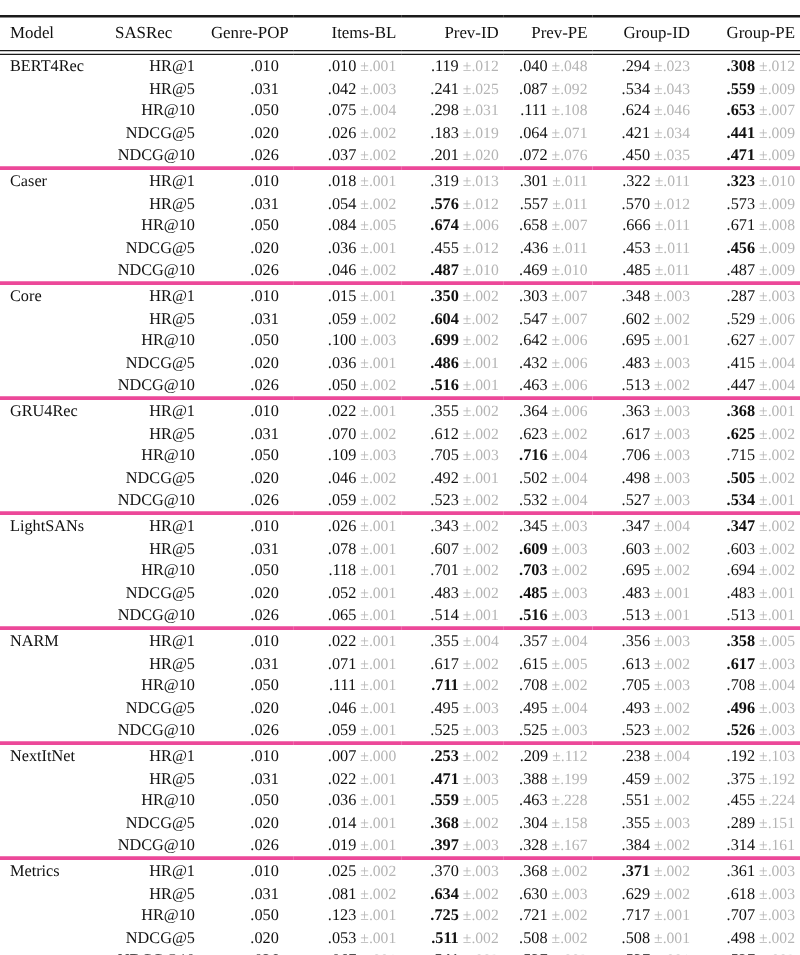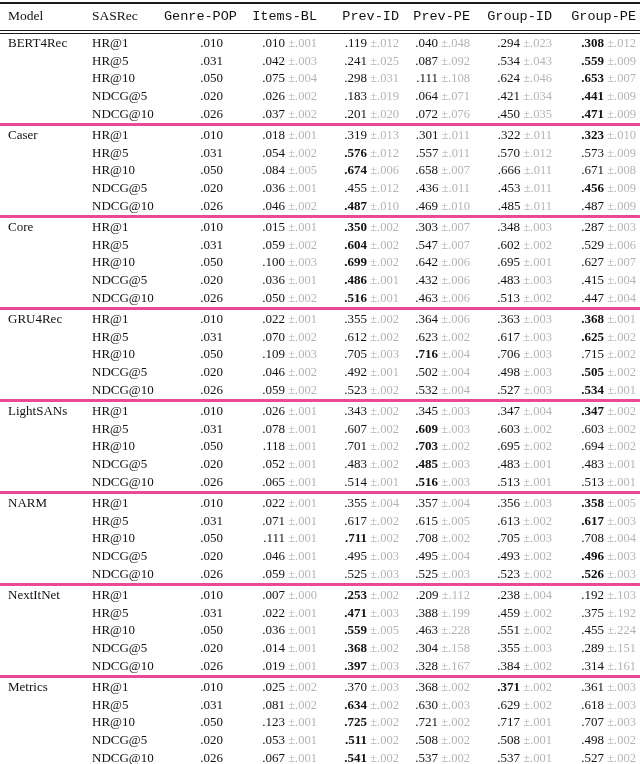--- a/index.html
+++ b/index.html
@@ -5,21 +5,21 @@
   html, body {
     margin: 0;
     padding: 0;
     background: #ffffff;
     width: 640px;
   }
   .page {
     width: 640px;
     height: 764px;
     box-sizing: border-box;
-    padding-top: 2px;
+    padding-top: 12px;
     font-family: "Liberation Serif", "DejaVu Serif", serif;
     color: #111111;
     overflow: hidden;
   }
   table.results {
     width: 100%;
     border-collapse: collapse;
     table-layout: fixed;
     border-top: 2px solid #1a1a1a;
     border-bottom: 5px double #1a1a1a;
@@ -27,40 +27,40 @@
   thead th {
     font-weight: normal;
     font-size: 13.5px;
     height: 24px;
     padding: 0 4px 2px 4px;
     border-bottom: 4px double #1a1a1a;
     white-space: nowrap;
   }
   th.col-model, th.col-metrics { text-align: left; }
   th.col-model { padding-left: 8px; }
-  th.num { text-align: right; font-family: Liberation Mono, monospace; }
+  th.num { text-align: right; }
   tbody.group { border-top: 3px solid #ec4899; }
   tbody.group:first-of-type { border-top: none; }
   td {
     font-size: 13px;
     height: 17.8px;
     padding: 0 4px;
     white-space: nowrap;
     overflow: hidden;
     vertical-align: middle;
   }
   td.model-cell {
     text-align: left;
     padding-left: 8px;
     vertical-align: top;
     font-size: 13px;
     padding-top: 1px;
     font-family: Liberation Serif, serif;
   }
-  td.metric-cell { text-align: left; }
+  td.metric-cell { text-align: right; }
   td.num { text-align: right; }
   td.genre-cell { padding-right: 12px; }
   .val { color: #111111; }
   .val.bold { font-weight: bold; margin-top: 32px; }
   .err { color: #b4b4b4; font-size: 12.5px; }
   col.c-model   { width: 88px; }
   col.c-metrics { width: 72px; }
   col.c-genre   { width: 75px; }
   col.c-items   { width: 86px; }
   col.c-previd  { width: 82px; }

